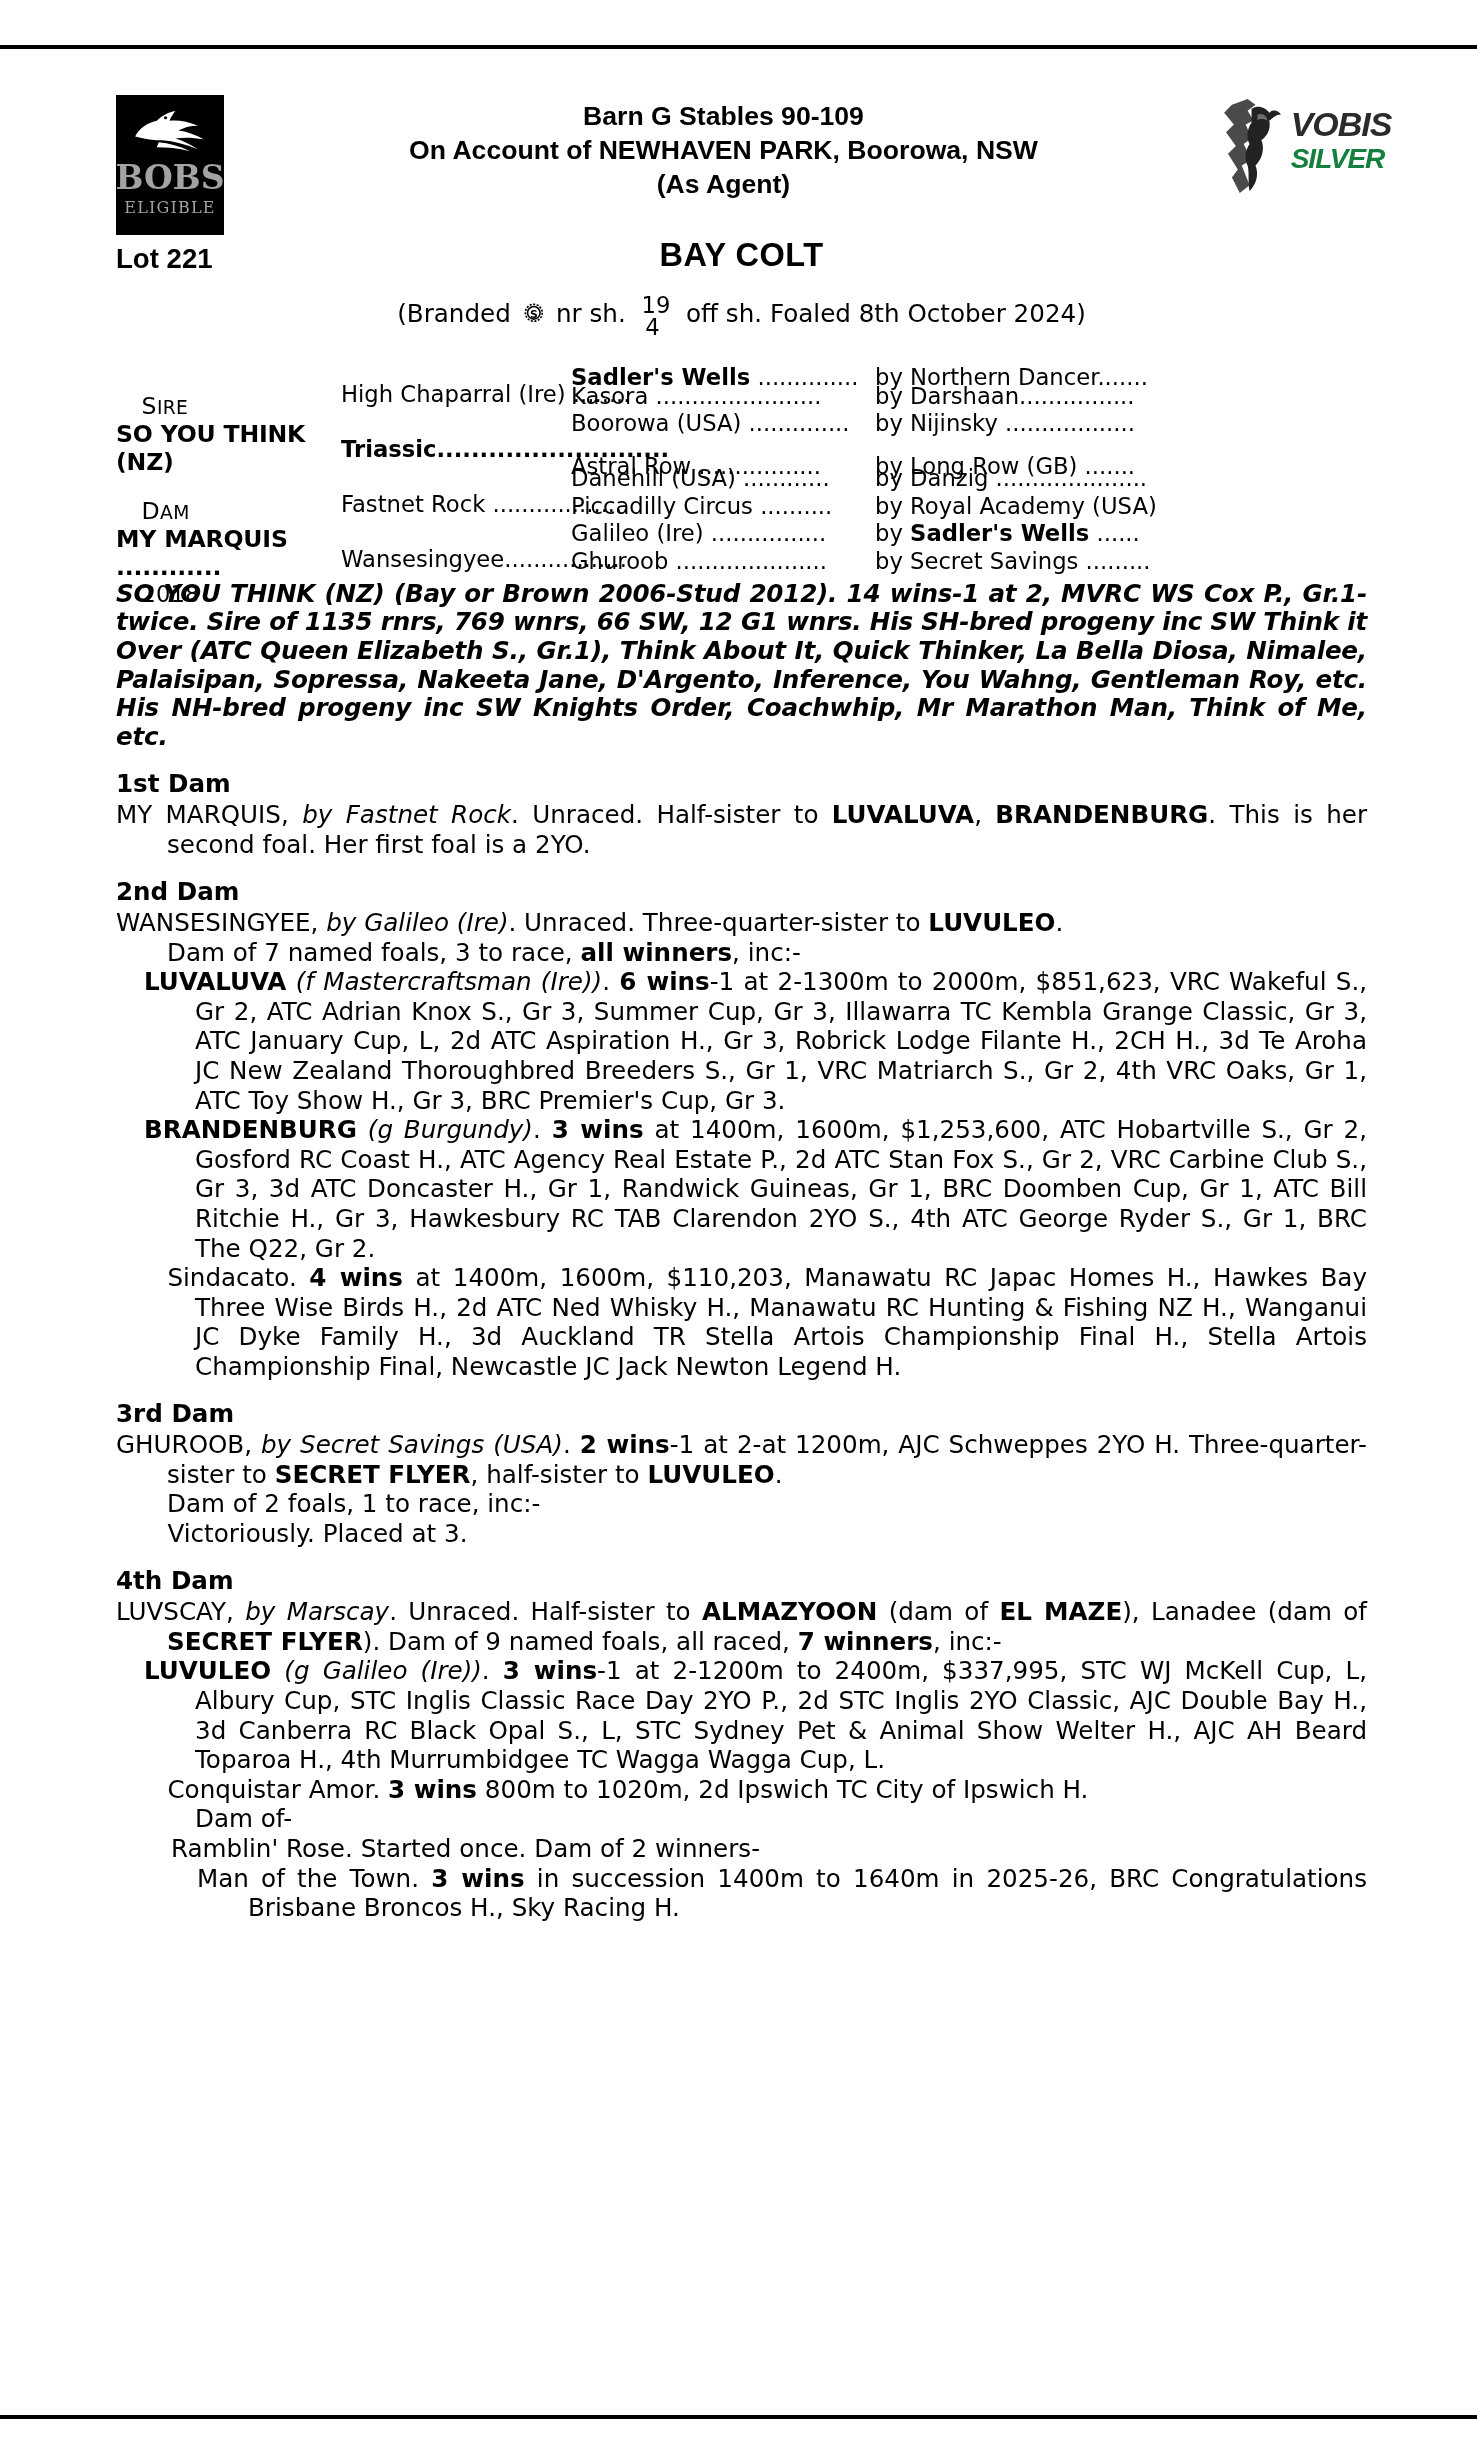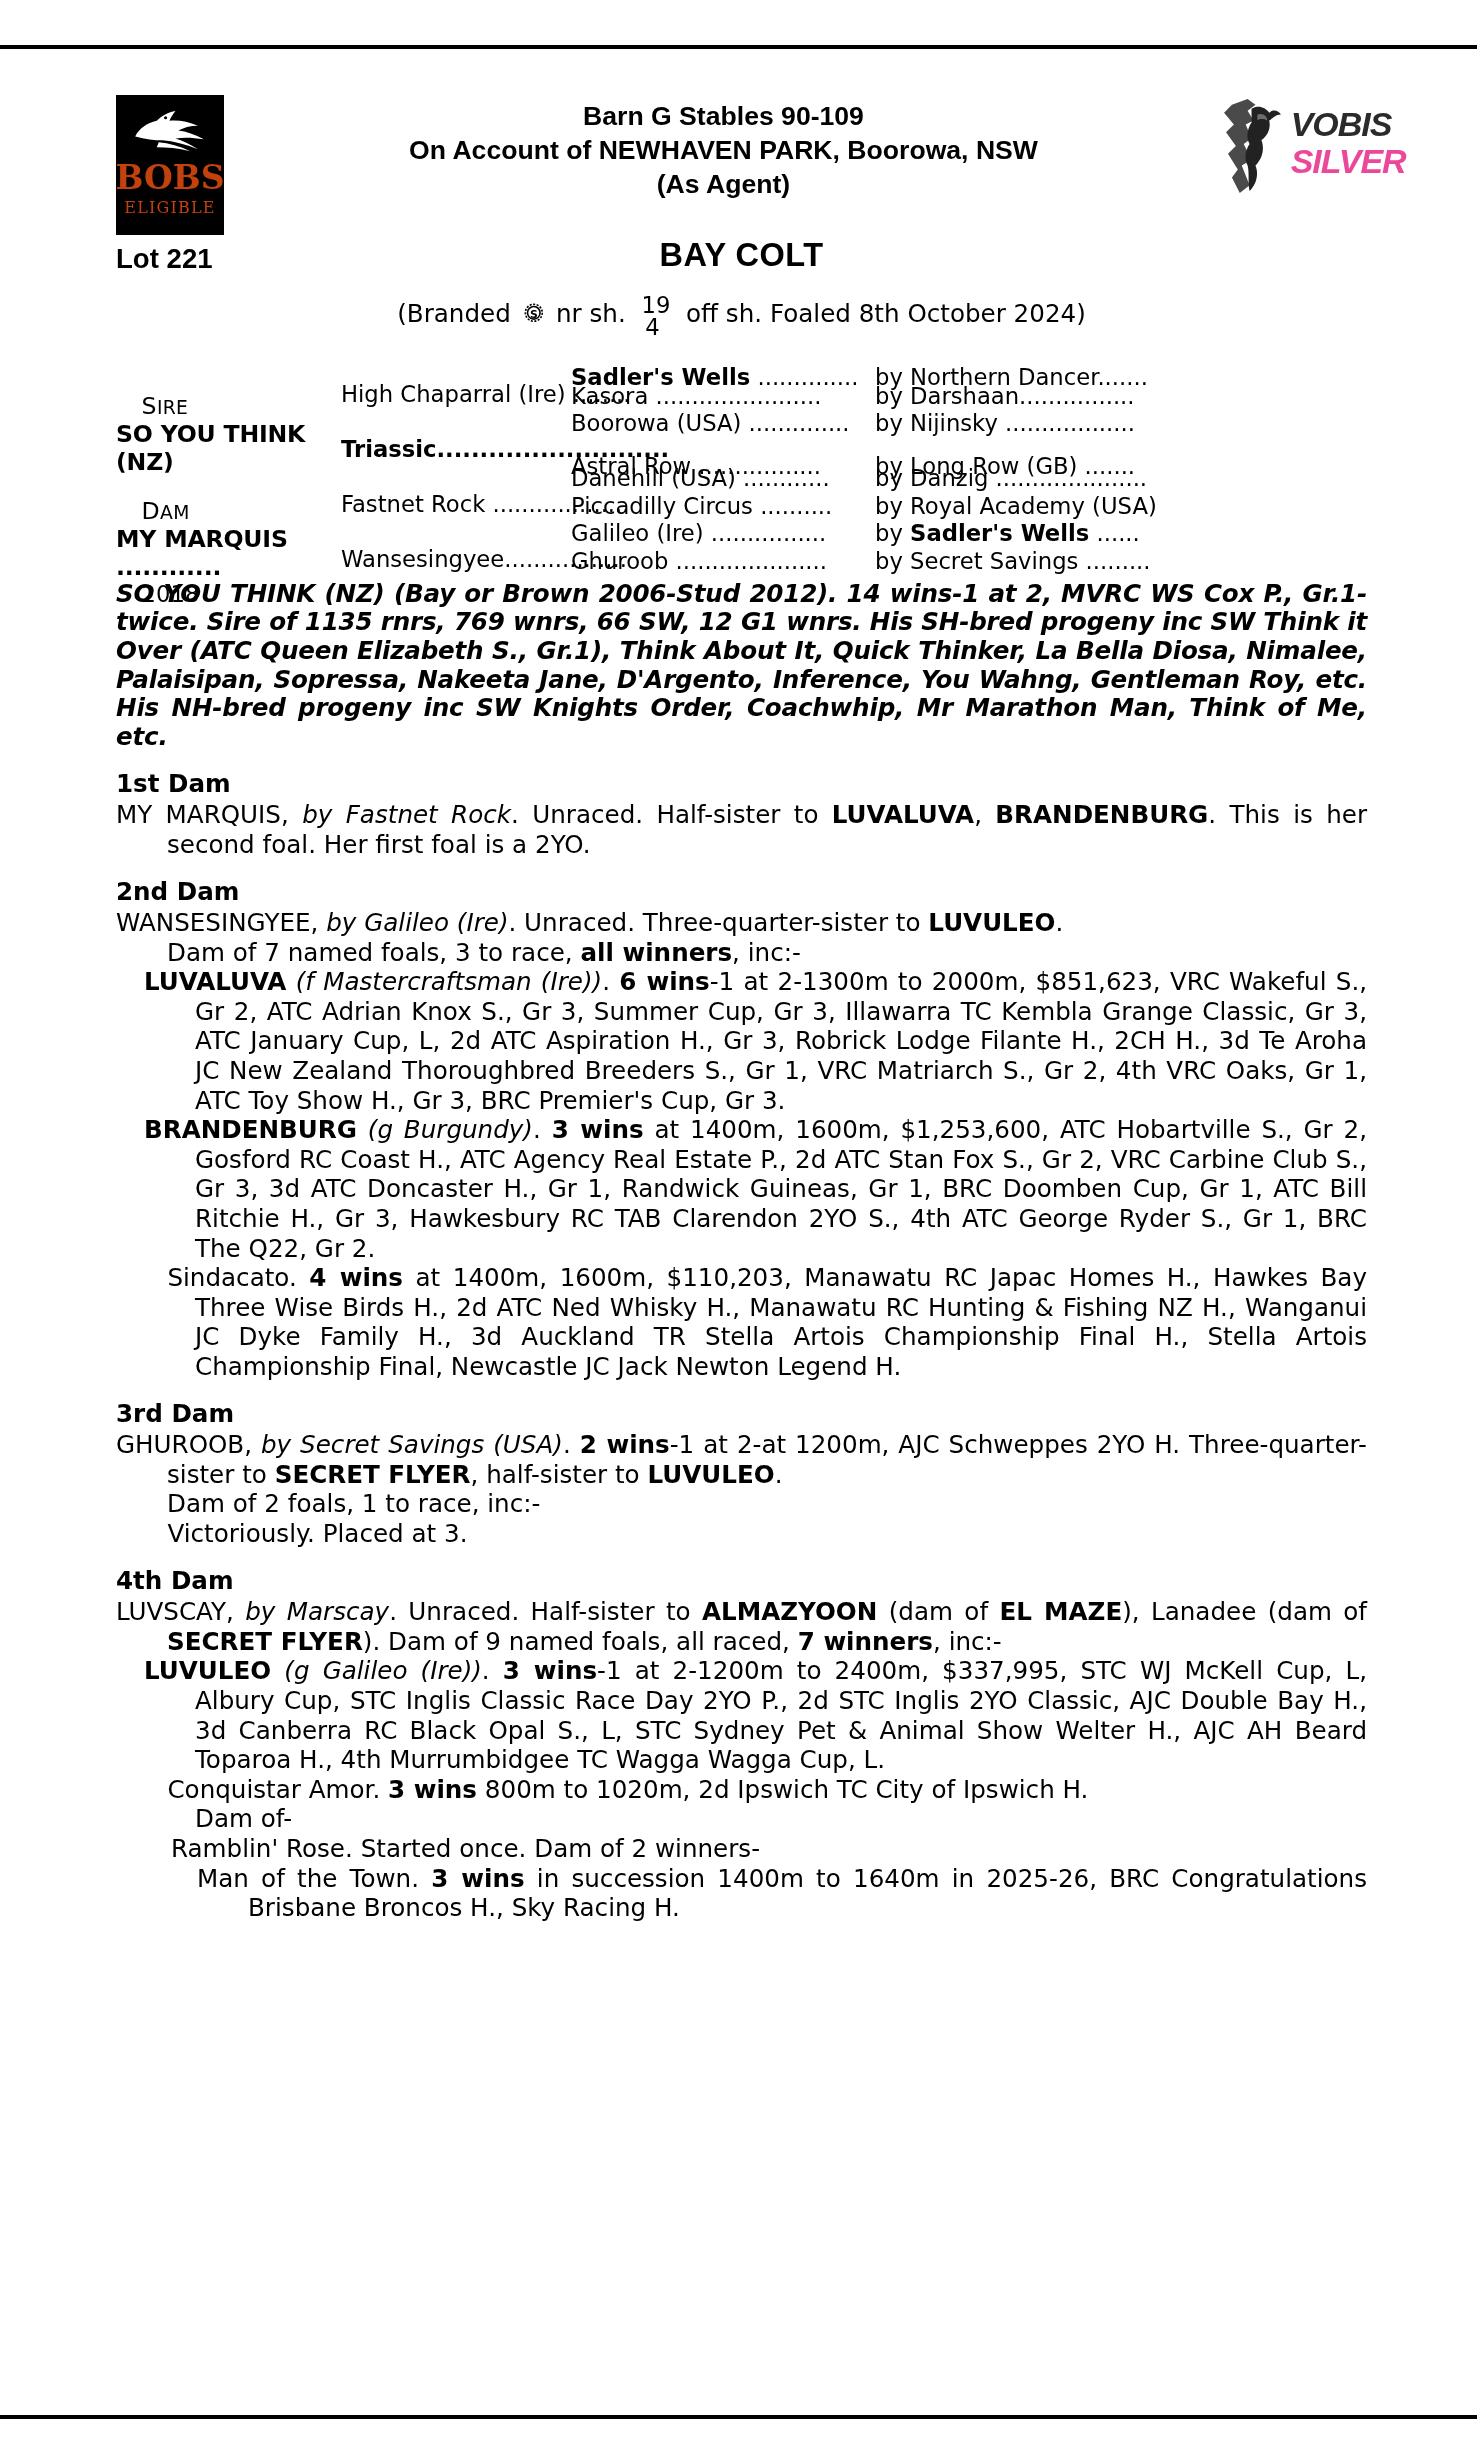--- a/index.html
+++ b/index.html
@@ -47,21 +47,21 @@
     position: relative;
     height: 138px;
   }
   .bobs-logo {
     position: absolute;
     left: 0px;
     top: 0px;
     width: 108px;
     height: 140px;
     background: #000;
-    color: #c2410c;
+    color: #a3a3a3;
     display: flex;
     flex-direction: column;
     align-items: center;
     justify-content: flex-start;
     padding-top: 5.9px;
     box-sizing: border-box;
   }
   .bobs-logo .horse-mark {
     width: 83px;
     height: 51px;
@@ -120,23 +120,23 @@
     color: #2b2b2b;
     line-height: 0.92;
   }
   .vobis-logo .silver-word {
     position: absolute;
     left: 73px;
     top: 51px;
     font-family: "Liberation Sans", "DejaVu Sans", sans-serif;
     font-weight: 700;
     font-style: italic;
-    font-size: 34px;
+    font-size: 28px;
     letter-spacing: -1px;
-    color: #ec4899;
+    color: #15803d;
     line-height: 0.92;
   }
 
   
   .lot-row {
     position: relative;
     height: 51px;
     margin-top: 3.9px;
   }
   .lot-number {

